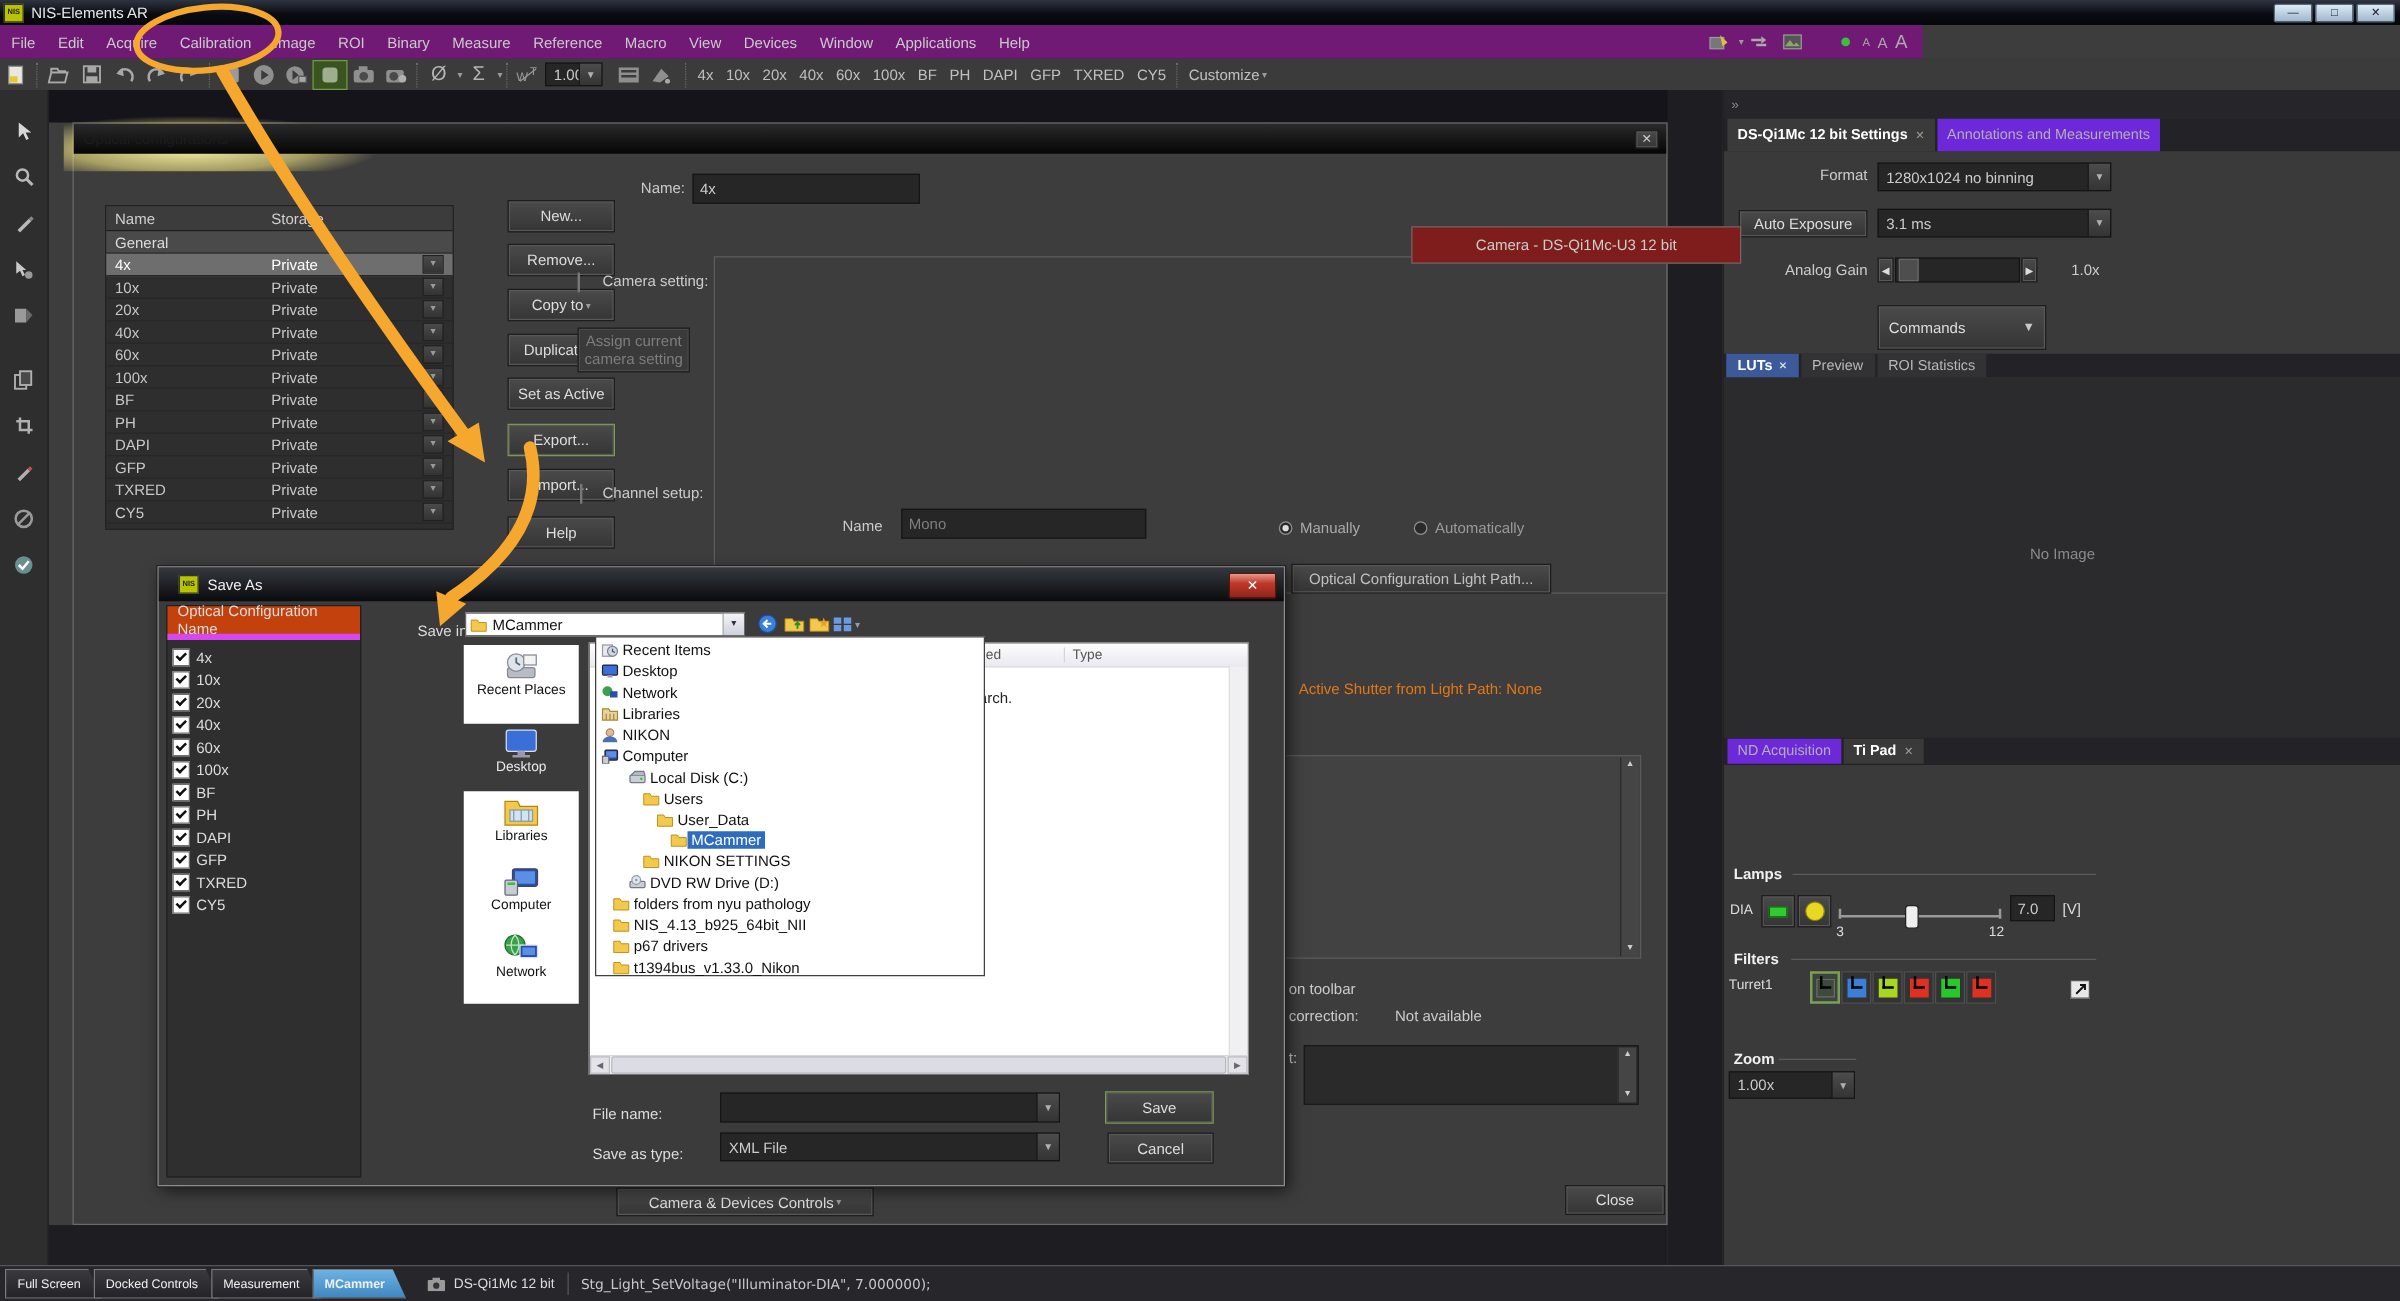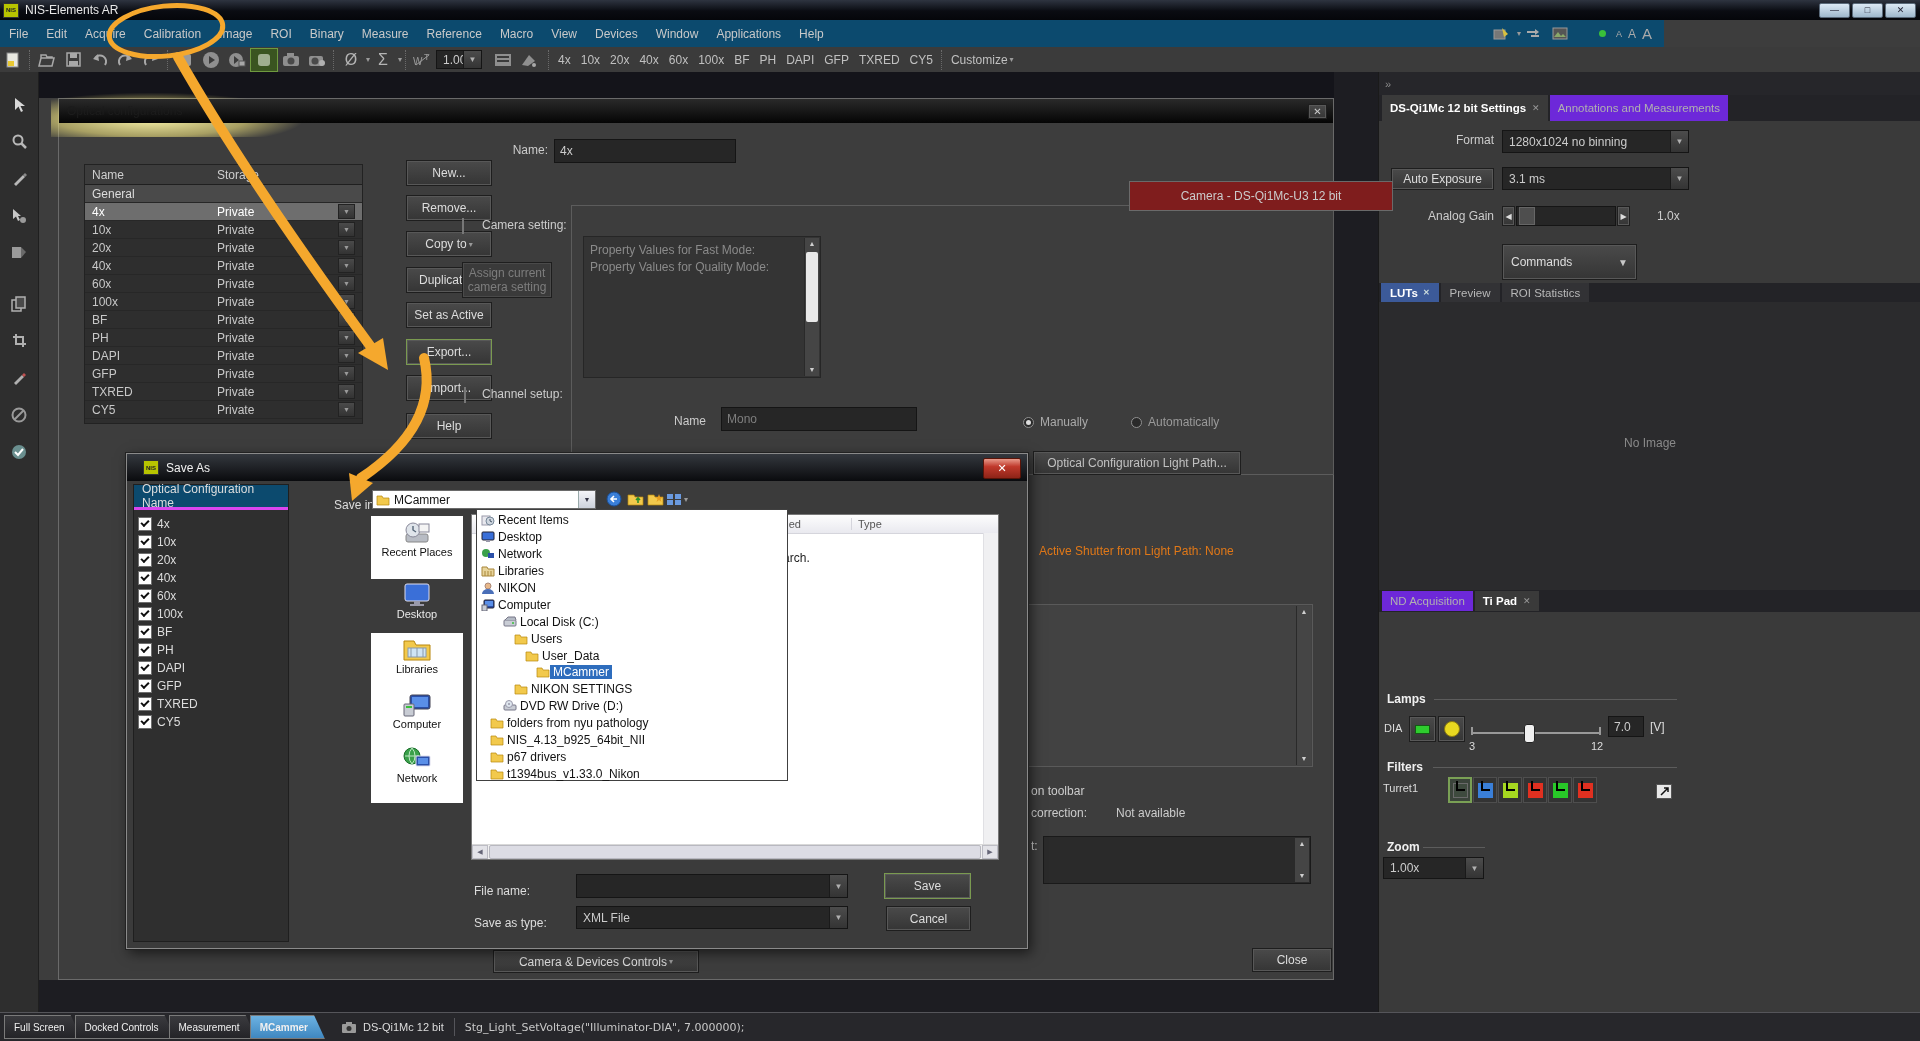--- a/index.html
+++ b/index.html
@@ -4,21 +4,21 @@
 <style>
   html,body{margin:0;padding:0;background:#666;}
   #screen{position:relative;width:1920px;height:1041px;background:#3d3d3d;overflow:hidden;
           font-family:"Liberation Sans",sans-serif;font-size:12px;color:#ccc;}
   .abs{position:absolute;}
   .flex{display:flex;align-items:center;}
   
   #titlebar{left:0;top:0;width:1920px;height:20px;background:linear-gradient(#2e3440,#0a0c12 55%,#05060a);color:#e8e8e8;}
   .winbtn{width:29px;height:13px;border-radius:2px;background:linear-gradient(#dce9f5,#9fb8cc);color:#223;
           font-size:9px;line-height:12px;text-align:center;margin-left:2px;border:1px solid #5a6a7a;}
-  #menubar{left:0;top:20px;width:1664px;height:27px;background:#0c4a6e;border-bottom:1px solid #2e2e2e;text-align:center;}
+  #menubar{left:0;top:20px;width:1538px;height:27px;background:#701a75;border-bottom:1px solid #2e2e2e;text-align:center;}
   .menu-item{padding:0 9px;color:#c9c9c9;height:27px;display:flex;align-items:center;}
   #toolbar{left:0;top:47px;width:1920px;height:25px;background:#3b3b3b;border-bottom:1px solid #242424;}
   .tbtn{width:26px;height:22px;display:flex;align-items:center;justify-content:center;color:#b5b5b5;font-size:14px;}
   .tsep{width:1px;height:20px;border-left:1px dotted #6a6a6a;margin:0 3px;}
   .tshort{padding:0 5px;color:#c0c0c0;font-size:12px;height:22px;display:flex;align-items:center;}
   .darr{font-size:8px;color:#9a9a9a;margin-left:2px;}
   
   #lefttools{left:0;top:72px;width:38px;height:940px;background:#2e2e2e;border-right:1px solid #1f1f1f;}
   .ltool{width:38px;height:37px;display:flex;align-items:center;justify-content:center;}
   
@@ -453,31 +453,20 @@
     <div class="abs" style="left:512px;top:106px;width:761px;height:268px;border:1px solid #5c5c5c;"></div>
     <div class="abs flex" style="left:1070px;top:82px;width:264px;height:30px;background:#7f1d1d;border:1px solid #6a6a6a;justify-content:center;box-sizing:border-box;">
       <span>Camera - DS-Qi1Mc-U3  12 bit</span>
     </div>
     <span class="abs cb dark" style="left:403px;top:120px;"></span>
     <span class="abs" style="left:423px;top:119px;">Camera setting:</span>
     <div class="abs btn disabled" style="left:403px;top:163px;width:90px;height:36px;flex-direction:column;line-height:14px;">
       <span>Assign current</span>
         <span>camera setting</span>
     </div>
-    <div class="abs" style="left:524px;top:137px;width:236px;height:140px;background:#343434;border:1px solid #262626;">
-      <div class="graytxt" style="padding:5px 6px 0 6px;line-height:17px;">
-        <div>Property Values for Fast Mode:</div>
-        <div>Property Values for Quality Mode:</div>
-      </div>
-      <div class="scroll-v">
-          <span class="a1">▲</span>
-          <span class="thumb"></span>
-          <span class="a2">▼</span>
-        </div>
-    </div>
 
     
     <span class="abs cb dark" style="left:403px;top:289px;"></span>
     <span class="abs" style="left:423px;top:288px;">Channel setup:</span>
     <span class="abs" style="left:615px;top:315px;">Name</span>
     <div class="abs in" style="left:662px;top:308px;width:196px;height:24px;color:#7e7e7e;">
         <span>Mono</span>
       </div>
     <span class="abs radio sel" style="left:964px;top:318px;"></span>
     <span class="abs" style="left:981px;top:316px;color:#aaa;">Manually</span>
@@ -514,21 +503,21 @@
 
   <div class="abs" id="saveas">
     <div class="abs flex" id="saveas-title">
       <span class="nisicon" style="margin-left:16px;">NIS</span>
       <span style="margin-left:7px;">Save As</span>
       <span style="flex:1;"></span>
       <span class="abs" id="sa-close" style="left:856px;top:4px;width:36px;height:19px;">✕</span>
     </div>
 
     <div class="abs" style="left:6px;top:30px;width:156px;height:458px;background:#2f2f2f;border:1px solid #1f1f1f;box-sizing:border-box;">
-      <div class="flex" style="height:22px;background:#0c4a6e;border-bottom:3px solid #d946ef;padding-left:8px;color:#ddd;">Optical Configuration Name</div>
+      <div class="flex" style="height:22px;background:#c2410c;border-bottom:5px solid #d946ef;padding-left:8px;color:#ddd;">Optical Configuration Name</div>
       <div style="padding:5px 0 0 4px;">
         <div class="flex" style="height:18px;">
             <span class="cb checked"></span>
             <span style="margin-left:5px;color:#ddd;">4x</span>
           </div>
         <div class="flex" style="height:18px;">
             <span class="cb checked"></span>
             <span style="margin-left:5px;color:#ddd;">10x</span>
           </div>
         <div class="flex" style="height:18px;">

